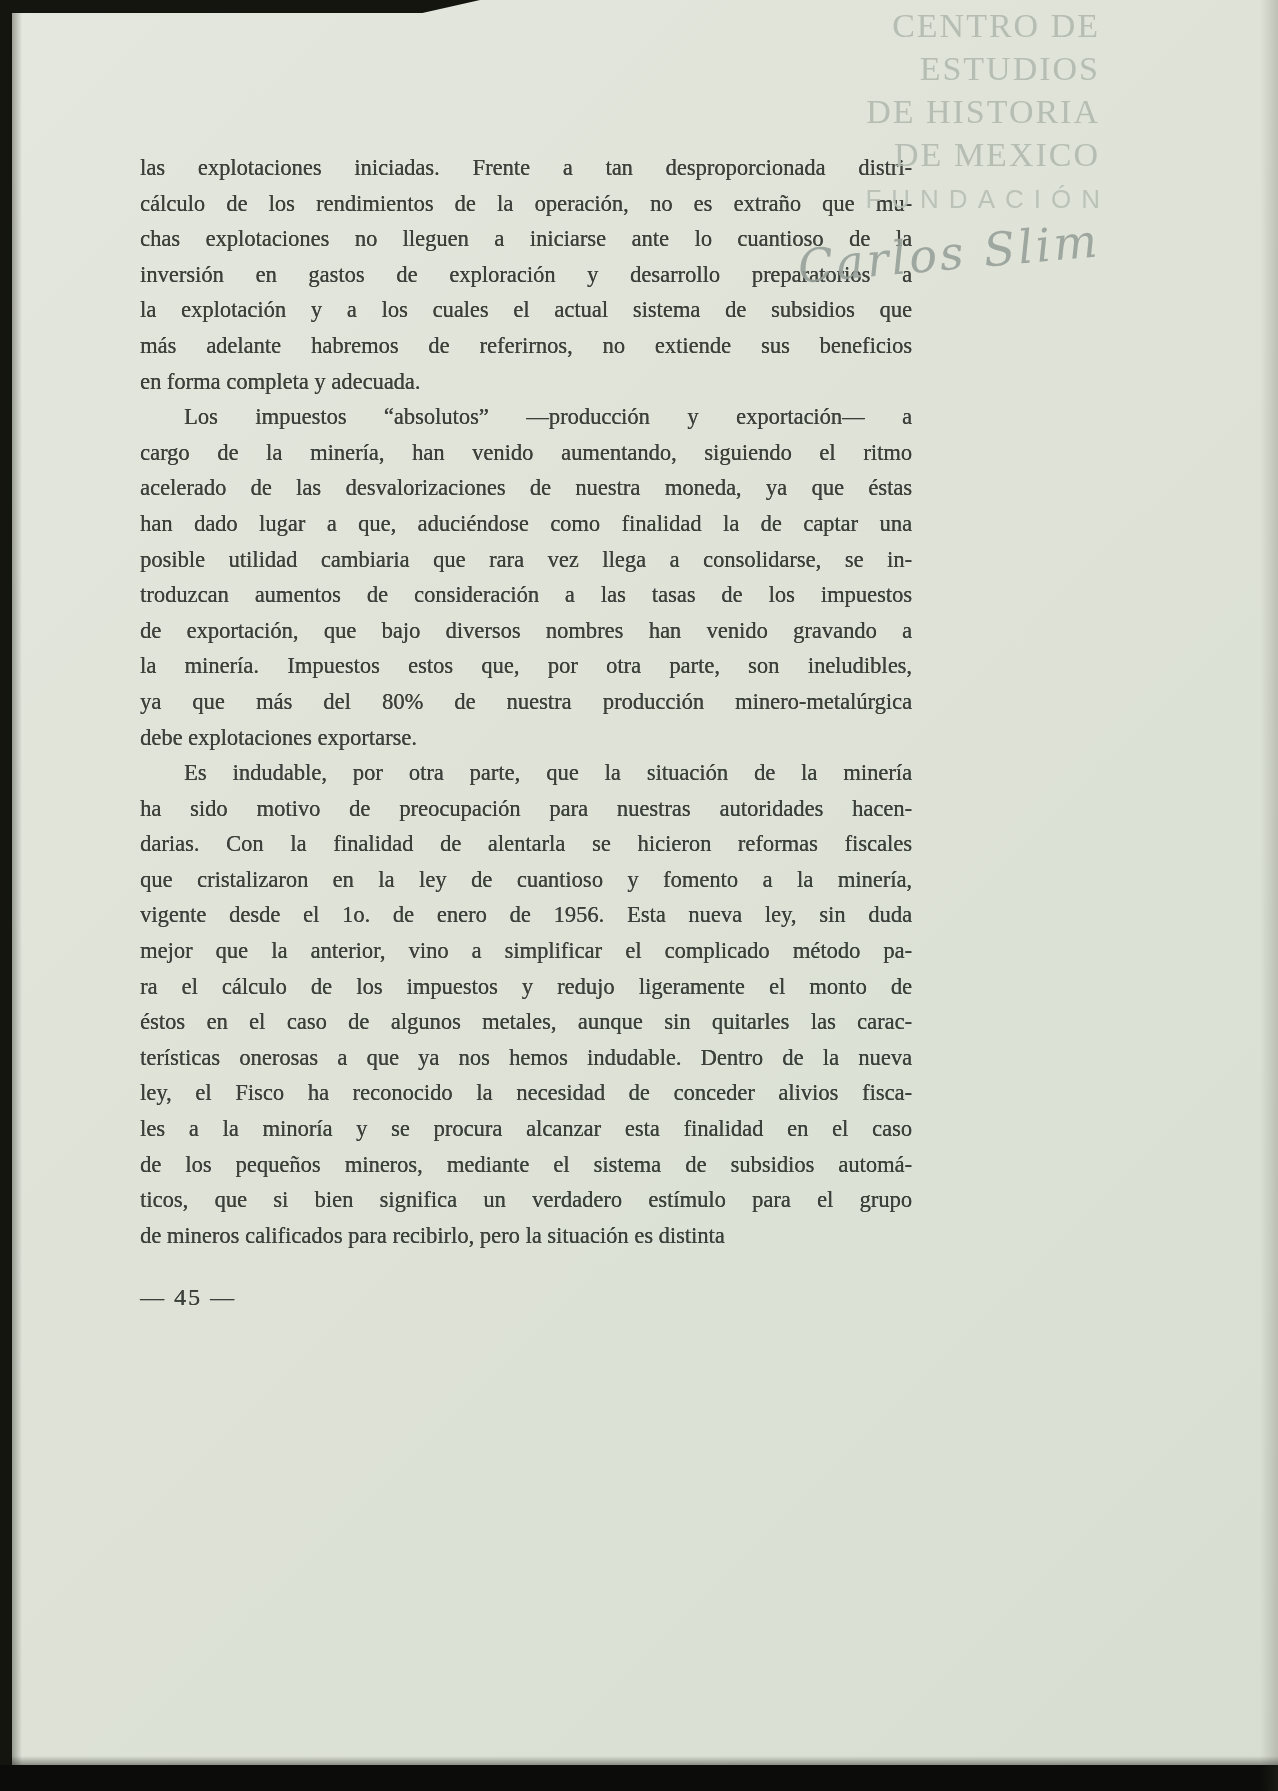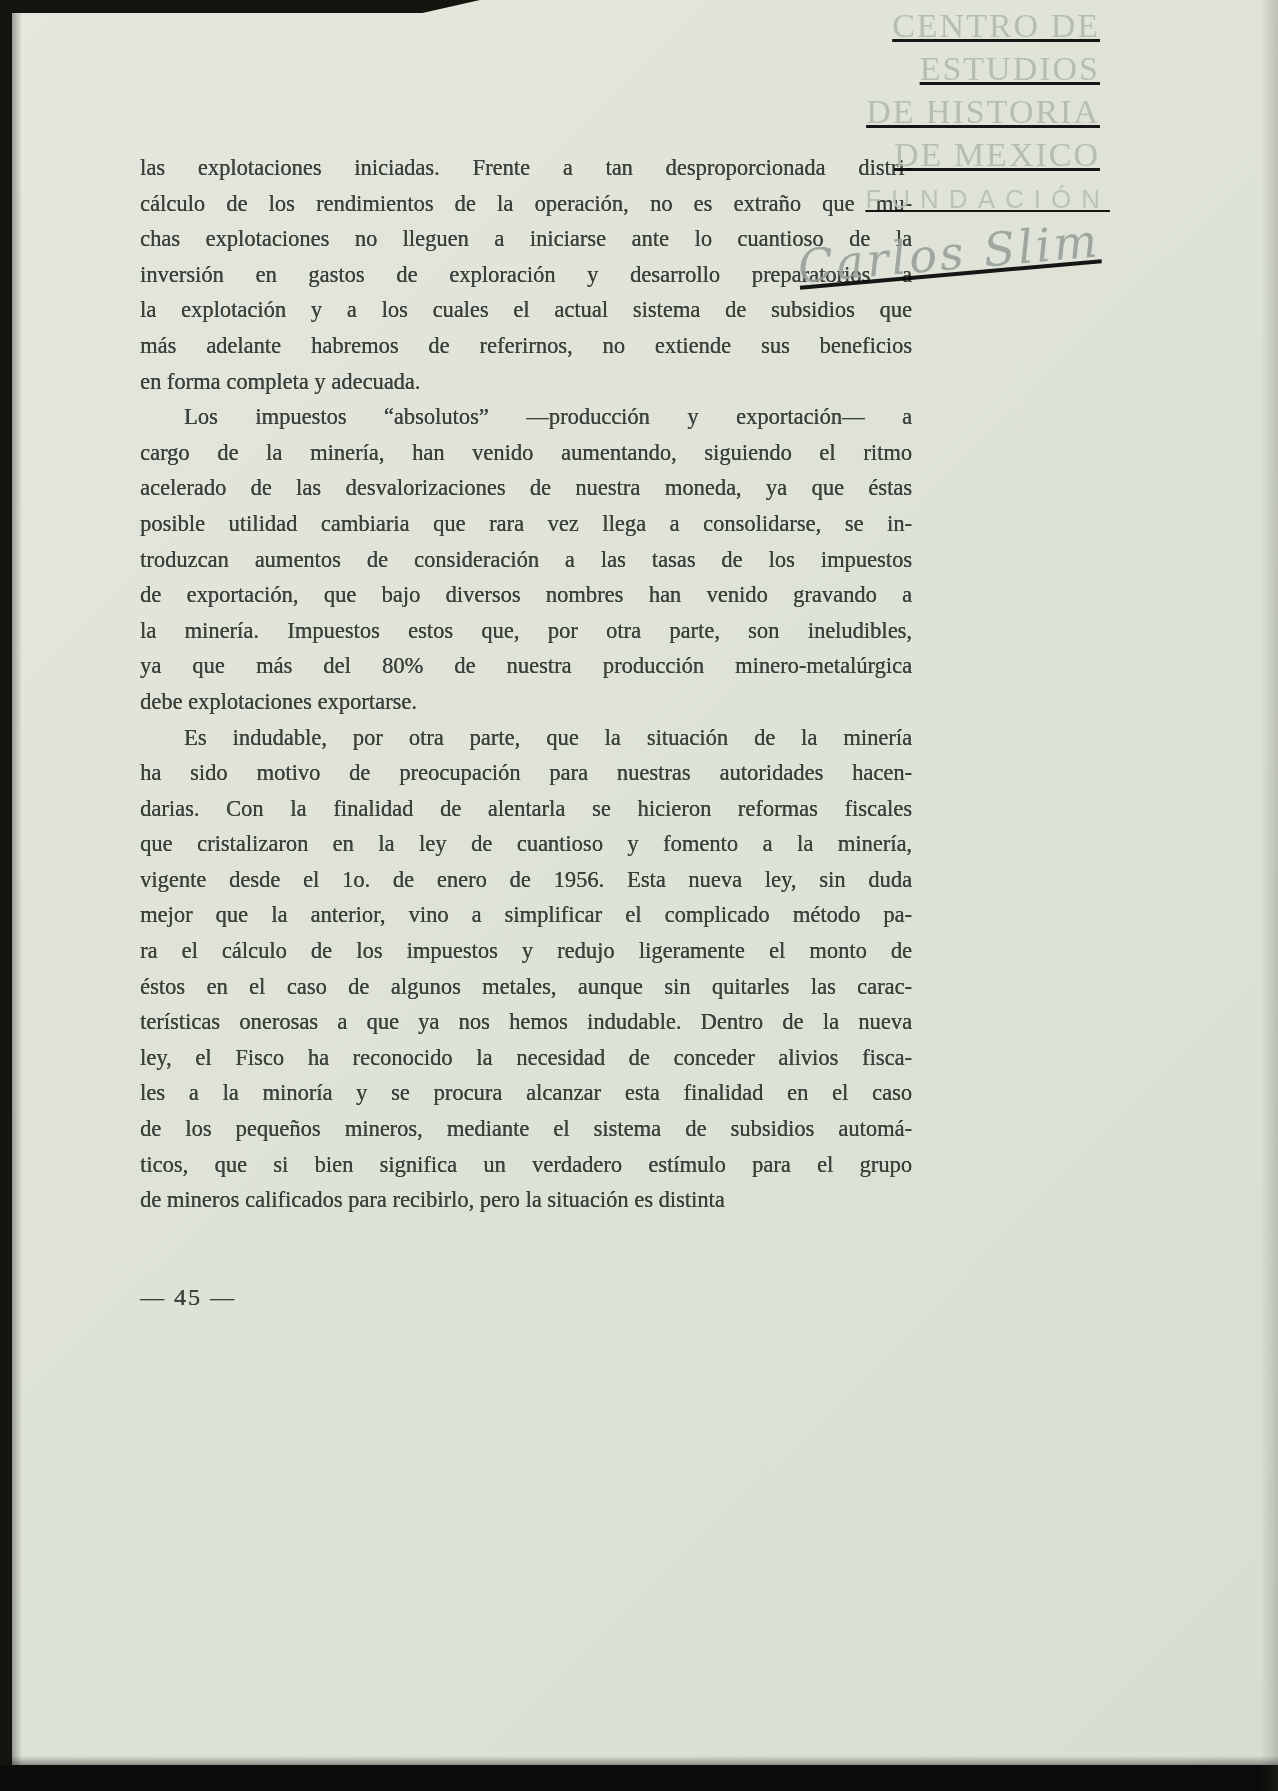--- a/index.html
+++ b/index.html
@@ -52,21 +52,20 @@
   
   .watermark {
     position: absolute;
     top: 4px;
     right: 178px;
     width: 420px;
     text-align: right;
     z-index: 3;
     pointer-events: none;
     opacity: 0.9;
-    text-decoration: underline;
   }
   .wm-line {
     font-family: "Liberation Serif", serif;
     font-size: 34px;
     line-height: 43px;
     letter-spacing: 2px;
     color: #b2bab0;
   }
   .wm-foundation {
     margin-top: 8px;
@@ -136,20 +135,21 @@
         <div class="line">chas explotaciones no lleguen a iniciarse ante lo cuantioso de la</div>
         <div class="line">inversión en gastos de exploración y desarrollo preparatorios a</div>
         <div class="line">la explotación y a los cuales el actual sistema de subsidios que</div>
         <div class="line">más adelante habremos de referirnos, no extiende sus beneficios</div>
         <div class="line para-end">en forma completa y adecuada.</div>
       </div>
       <div class="paragraph">
         <div class="line indent">Los impuestos “absolutos” —producción y exportación— a</div>
         <div class="line">cargo de la minería, han venido aumentando, siguiendo el ritmo</div>
         <div class="line">acelerado de las desvalorizaciones de nuestra moneda, ya que éstas</div>
+        <div class="line">han dado lugar a que, aduciéndose como finalidad la de captar una</div>
         <div class="line">posible utilidad cambiaria que rara vez llega a consolidarse, se in-</div>
         <div class="line">troduzcan aumentos de consideración a las tasas de los impuestos</div>
         <div class="line">de exportación, que bajo diversos nombres han venido gravando a</div>
         <div class="line">la minería. Impuestos estos que, por otra parte, son ineludibles,</div>
         <div class="line">ya que más del 80% de nuestra producción minero-metalúrgica</div>
         <div class="line para-end">debe explotaciones exportarse.</div>
       </div>
       <div class="paragraph">
         <div class="line indent">Es indudable, por otra parte, que la situación de la minería</div>
         <div class="line">ha sido motivo de preocupación para nuestras autoridades hacen-</div>

